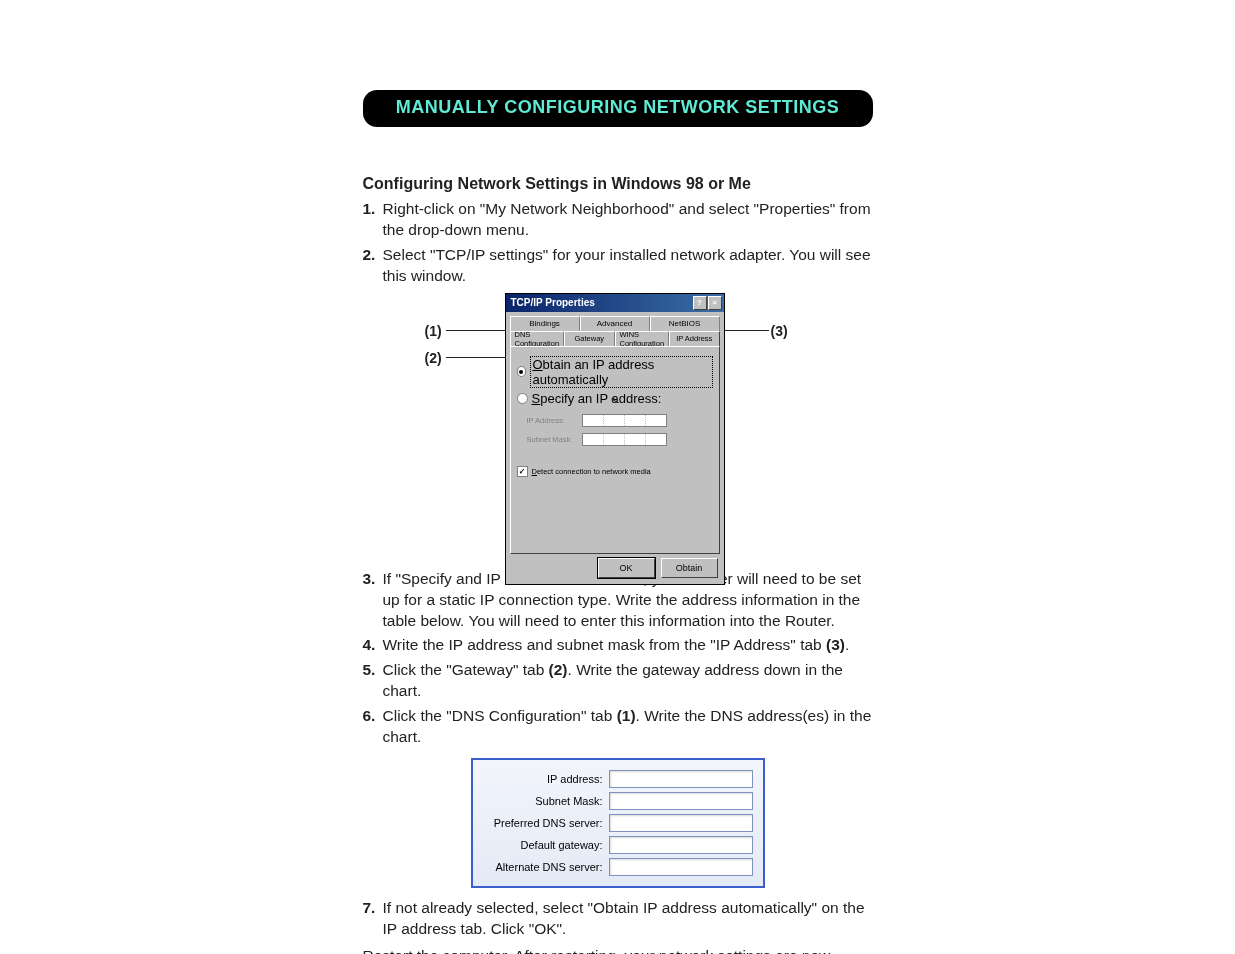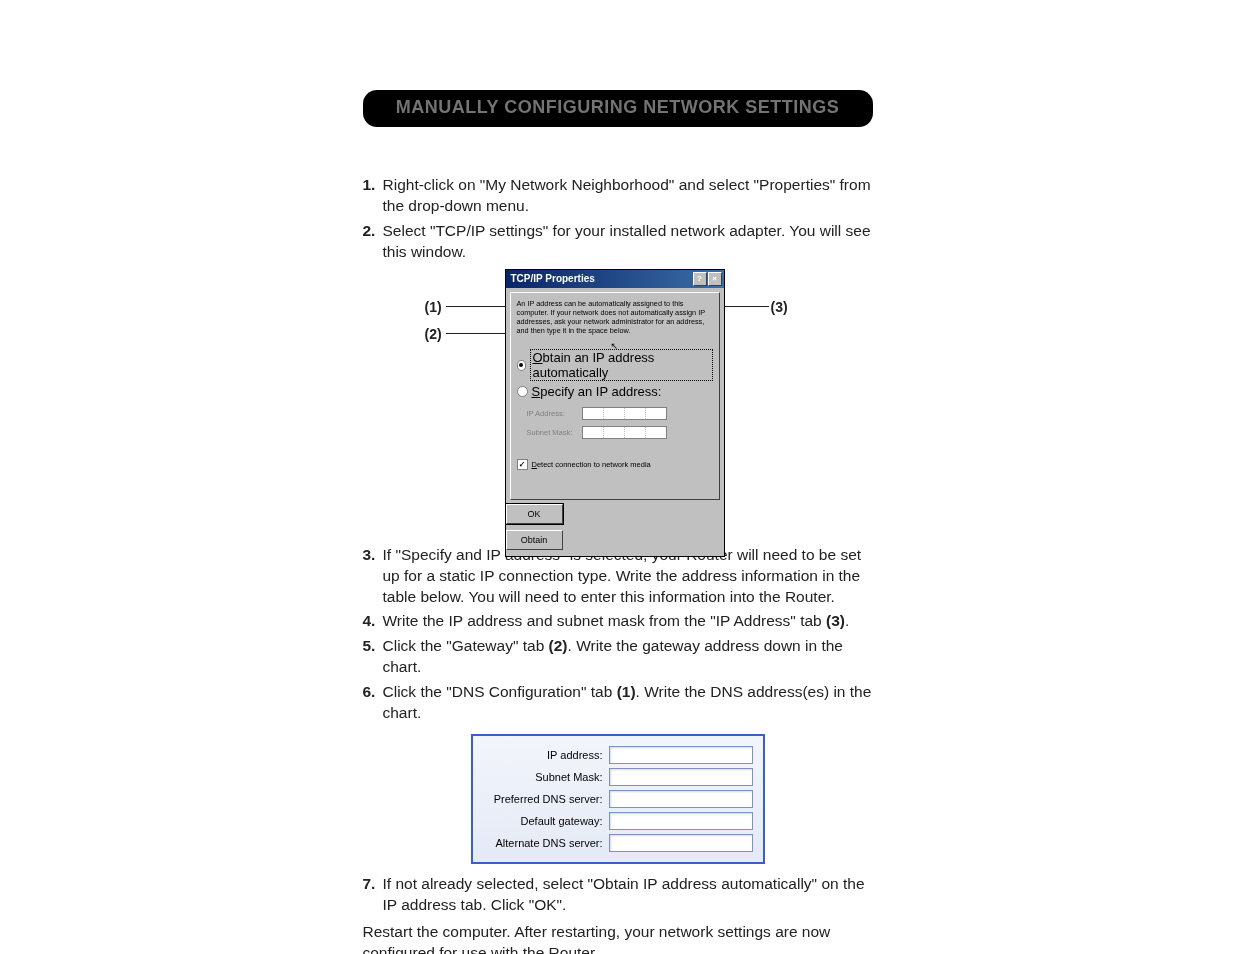--- a/index.html
+++ b/index.html
@@ -1,17 +1,17 @@
 <!DOCTYPE html>
 <html><head>
 <meta charset="utf-8">
 <style>
   html,body{margin:0;padding:0;background:#fff;font-family:"Trebuchet MS","Segoe UI",Arial,sans-serif;color:#222;}
   .page{width:1235px;height:954px;position:relative;box-sizing:border-box;padding:90px 0 0 0;}
-  .banner{background:#000;color:#737373;width:510px;margin:0 auto;border-radius:14px;text-align:center;padding:7px 0 9px 0;font-size:18px;letter-spacing:0.5px;font-weight:600;}
+  .banner{background:#000;color:#5eead4;width:510px;margin:0 auto;border-radius:14px;text-align:center;padding:7px 0 9px 0;font-size:18px;letter-spacing:0.5px;font-weight:600;}
   .content{width:510px;margin:48px auto 0 auto;}
   .subtitle{font-weight:700;font-size:16px;}
   ol.steps{list-style:none;padding:0;margin:6px 0 0 0;}
   ol.steps>li{display:flex;margin:4px 0;font-size:15.5px;line-height:1.35;}
   ol.steps>li .num{font-weight:700;min-width:20px;}
   ol.steps>li .txt{flex:1;}
   ol.steps .bold{font-weight:700;}
   .figwrap{position:relative;width:510px;height:270px;margin:6px auto 6px auto;}
   .callout{position:absolute;font-weight:700;font-size:14px;}
   .lead{position:absolute;height:1px;background:#222;}
@@ -36,38 +36,39 @@
   .u{text-decoration:underline;}
   .dotted{border:1px dotted #000;padding:0 1px;}
   .ipgrid{margin:8px 0 0 10px;}
   .iprow{display:flex;align-items:center;font-size:7.5px;color:#808080;margin:6px 0;}
   .iprow .lbl{width:55px;}
   .ipbox{display:flex;border:1px solid #808080;background:#fff;}
   .ipbox .seg{width:20px;height:11px;border-right:1px dotted #c0c0c0;}
   .ipbox .seg:last-child{border-right:none;}
   .checkrow{display:flex;align-items:center;font-size:7.5px;margin-top:20px;}
   .chk{width:9px;height:9px;border:1px solid #808080;background:#fff;margin-right:4px;display:flex;align-items:center;justify-content:center;font-size:8px;font-weight:700;}
-  .dlg-buttons{display:flex;justify-content:flex-end;gap:6px;padding:0 6px 6px 0;flex-direction:column;}
+  .dlg-buttons{display:flex;justify-content:flex-end;gap:6px;padding:0 6px 6px 0;}
   .btn98{width:55px;height:18px;border:1px solid #404040;border-top-color:#fff;border-left-color:#fff;background:#c0c0c0;font-size:9px;display:flex;align-items:center;justify-content:center;}
   .btn98.default{box-shadow:0 0 0 1px #000;}
   .afterpara{margin:6px 0 0 0;font-size:15.5px;line-height:1.35;}
   
   .inputtable{width:270px;margin:10px auto;border:2px solid #3a5fcd;background:linear-gradient(to bottom,#f2f5fb,#e4eaf6);padding:6px 10px;}
   .itrow{display:flex;align-items:center;margin:4px 0;}
   .itrow .lbl{width:120px;text-align:right;font-size:11px;color:#000;padding-right:6px;}
   .itrow .fld{flex:1;height:16px;border:1px solid #7c93c0;background:#fff;box-shadow:inset 1px 1px 2px rgba(0,0,0,0.15);}
   .cursor{position:absolute;font-size:9px;}
 </style>
 </head>
 <body>
 
 <div class="page">
   <div class="banner">MANUALLY CONFIGURING NETWORK SETTINGS</div>
 
   <div class="content">
+    <div class="subtitle">Configuring Network Settings in Windows 98 or Me</div>
 
     <ol class="steps">
       <li>
           <span class="num">1.</span>
           <span class="txt">Right-click on "My Network Neighborhood" and select "Properties" from the drop-down menu.</span>
         </li>
       <li>
           <span class="num">2.</span>
           <span class="txt">Select "TCP/IP settings" for your installed network adapter. You will see this window.</span>
         </li>
@@ -81,22 +82,34 @@
       <div class="lead" style="left:83px;top:64px;width:68px;"></div>
       <div class="lead" style="left:356px;top:37px;width:50px;"></div>
 
       <div class="win98">
         <div class="titlebar">
           <span class="t">TCP/IP Properties</span>
           <span class="winbtn">?</span>
           <span class="winbtn">×</span>
         </div>
         <div class="tabs-area">
+          <div class="tabs">
+            <div class="row row1">
+              <div class="tab">Bindings</div>
+              <div class="tab">Advanced</div>
+              <div class="tab">NetBIOS</div>
+            </div>
+            <div class="row row2">
+              <div class="tab">DNS Configuration</div>
+              <div class="tab">Gateway</div>
+              <div class="tab">WINS Configuration</div>
+              <div class="tab active">IP Address</div>
+            </div>
+          </div>
           <div class="panel">
-            <div class="helptext">An IP address can be automatically assigned to this computer. If your network does not automatically assign IP addresses, ask your network administrator for an address, and then type it in the space below.</div>
             <span class="cursor" style="left:100px;top:48px;">↖</span>
 
             <div class="radio-row">
               <span class="radio sel"></span>
               <span class="dotted"><span class="u">O</span><span>btain an IP address automatically</span></span>
             </div>
             <div class="radio-row">
               <span class="radio"></span>
               <span><span class="u">S</span><span>pecify an IP address:</span></span>
             </div>

